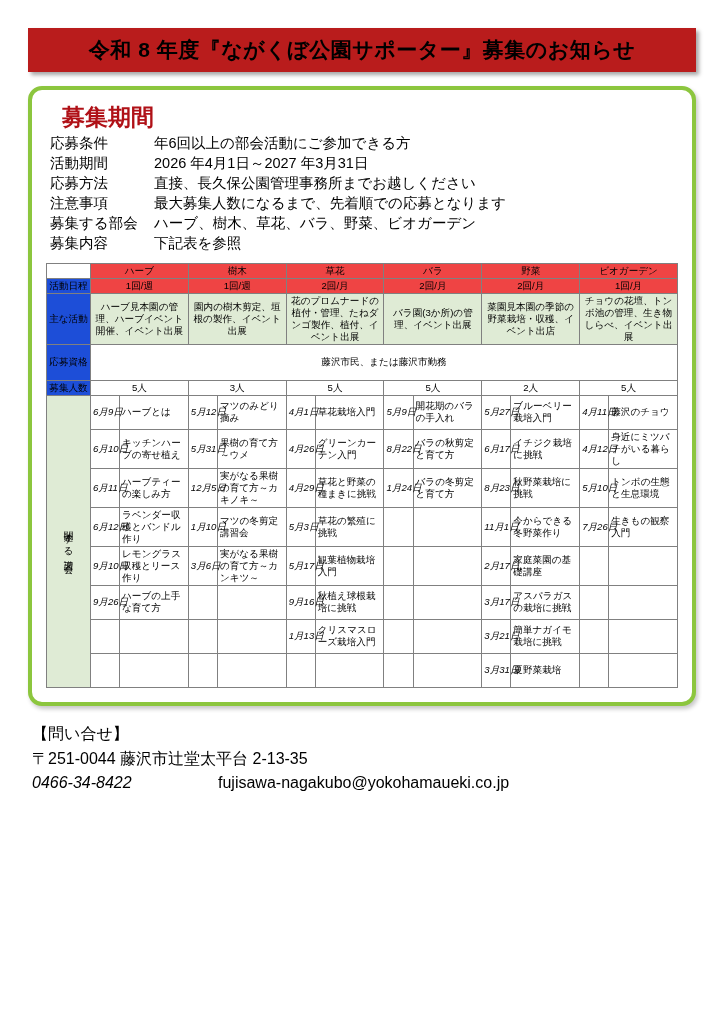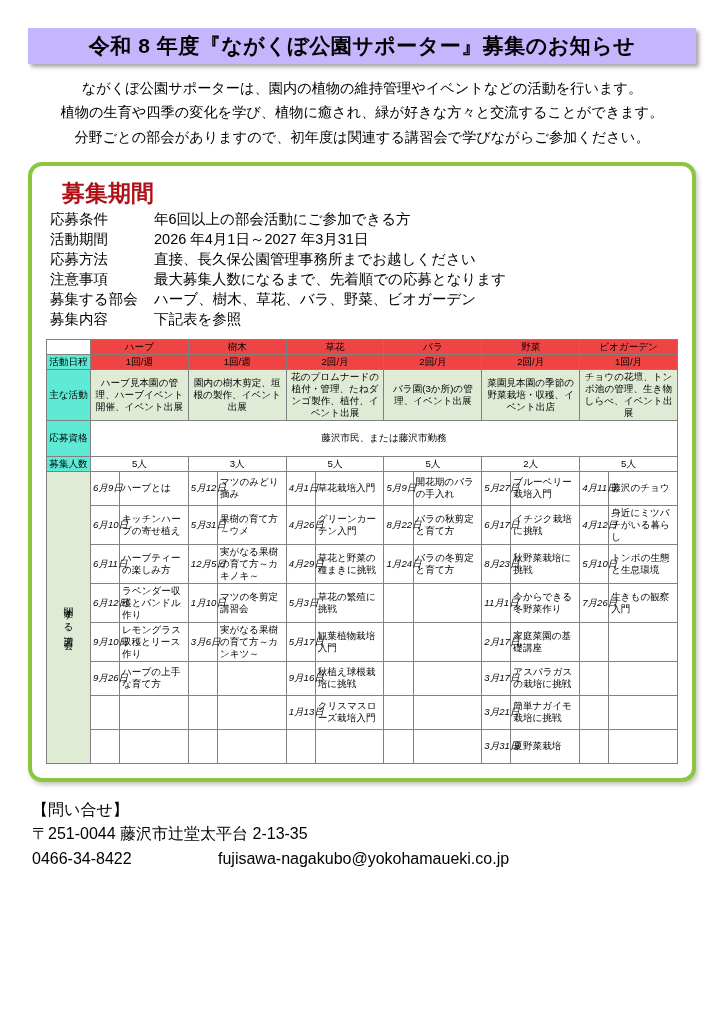--- a/index.html
+++ b/index.html
@@ -9,22 +9,22 @@
     background: #ffffff;
     font-family: "Liberation Sans", "DejaVu Sans", sans-serif;
     color: #000000;
     overflow: hidden;
   }
   .page { position: relative; width: 724px; height: 1024px; padding: 0 28px; }
 
   
   .banner {
     margin-top: 28px;
-    height: 36px;
-    background: #c4b5fd;
+    height: 44px;
+    background: #b91c1c;
     display: flex; align-items: center; justify-content: center;
     box-shadow: 3px 3px 4px rgba(0,0,0,0.35);
   }
   .banner-text {
     font-size: 21px; font-weight: bold; letter-spacing: .5px; color: #000;
     white-space: nowrap;
   }
 
   
   .intro { margin-top: 14px; text-align: center; }
@@ -54,54 +54,49 @@
   table.grid td, table.grid th {
     border: 1px solid #808080;
     font-size: 9.6px;
     line-height: 1.25;
     padding: 1px 2px;
     vertical-align: middle;
     font-weight: normal;
     word-break: break-all;
   }
   .hdr { background: #ef4444; text-align: center; font-size: 11px; }
-  .rowlabel { background: #5eead4; text-align: center; font-size: 11px; width: 44px; }
+  .rowlabel { background: #1d4ed8; text-align: center; font-size: 11px; width: 44px; }
   .blank-corner { background: #ffffff; border-left: none; border-top: none; }
   .act { background: #DFEBD5; text-align: center; font-size: 10px; line-height: 1.3; padding: 3px 2px; }
   .qual { text-align: center; font-size: 11px; height: 36px; }
   .num { text-align: center; font-size: 11px; }
   .vertlabel {
     background: #DFEBD5; text-align: center; vertical-align: middle;
     writing-mode: vertical-rl; text-orientation: upright;
     font-size: 11px; letter-spacing: 2px; white-space: nowrap; padding: 0;
   }
   td.date { text-align: center; font-size: 10px; white-space: nowrap; font-style: italic; }
   td.topic { text-align: left; font-size: 9.6px; }
   tr.courserow td { height: 34px; }
 
   
   .contact { margin-top: 16px; margin-left: 4px; }
   .contact div { font-size: 16px; line-height: 1.55; }
   .contact .phone-line { display: flex; }
-  .contact .phone { width: 186px; flex: 0 0 186px; }
+  .contact .phone { width: 186px; flex: 0 0 186px; font-style: italic; }
 </style>
 </head>
 <body>
 
 <div class="page">
 
   <div class="banner">
     <div class="banner-text">令和 8 年度『ながくぼ公園サポーター』募集のお知らせ</div>
   </div>
 
-  <div class="intro">
-    <p>ながくぼ公園サポーターは、園内の植物の維持管理やイベントなどの活動を行います。</p>
-    <p>植物の生育や四季の変化を学び、植物に癒され、緑が好きな方々と交流することができます。</p>
-    <p>分野ごとの部会がありますので、初年度は関連する講習会で学びながらご参加ください。</p>
-  </div>
 
   <div class="frame">
 
     <div class="defs">
       <div class="def-row highlight">
         <div class="def-label">募集期間</div>
       </div>
       <div class="def-row">
         <div class="def-label">応募条件</div>
         <div class="def-value">年6回以上の部会活動にご参加できる方</div>

